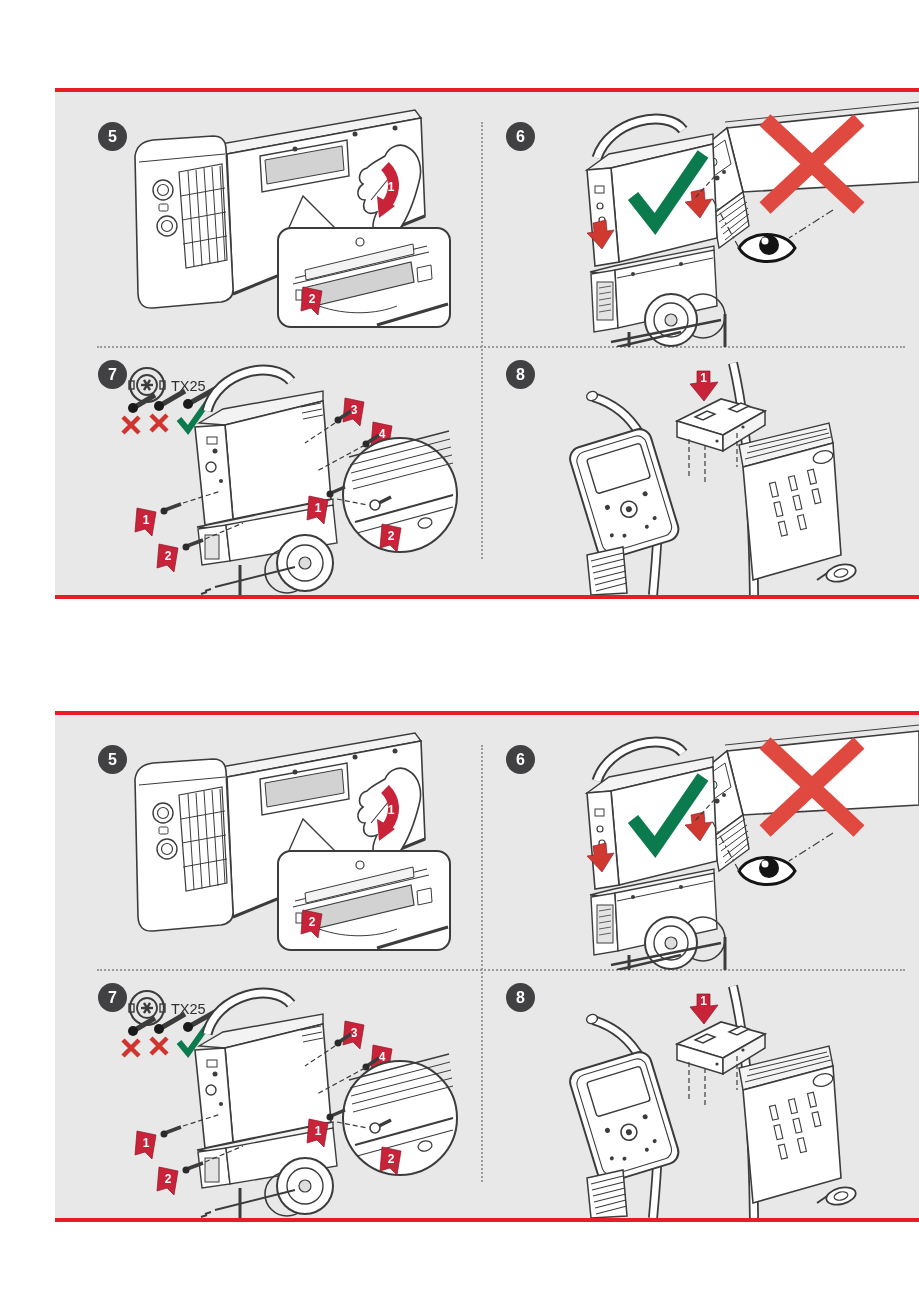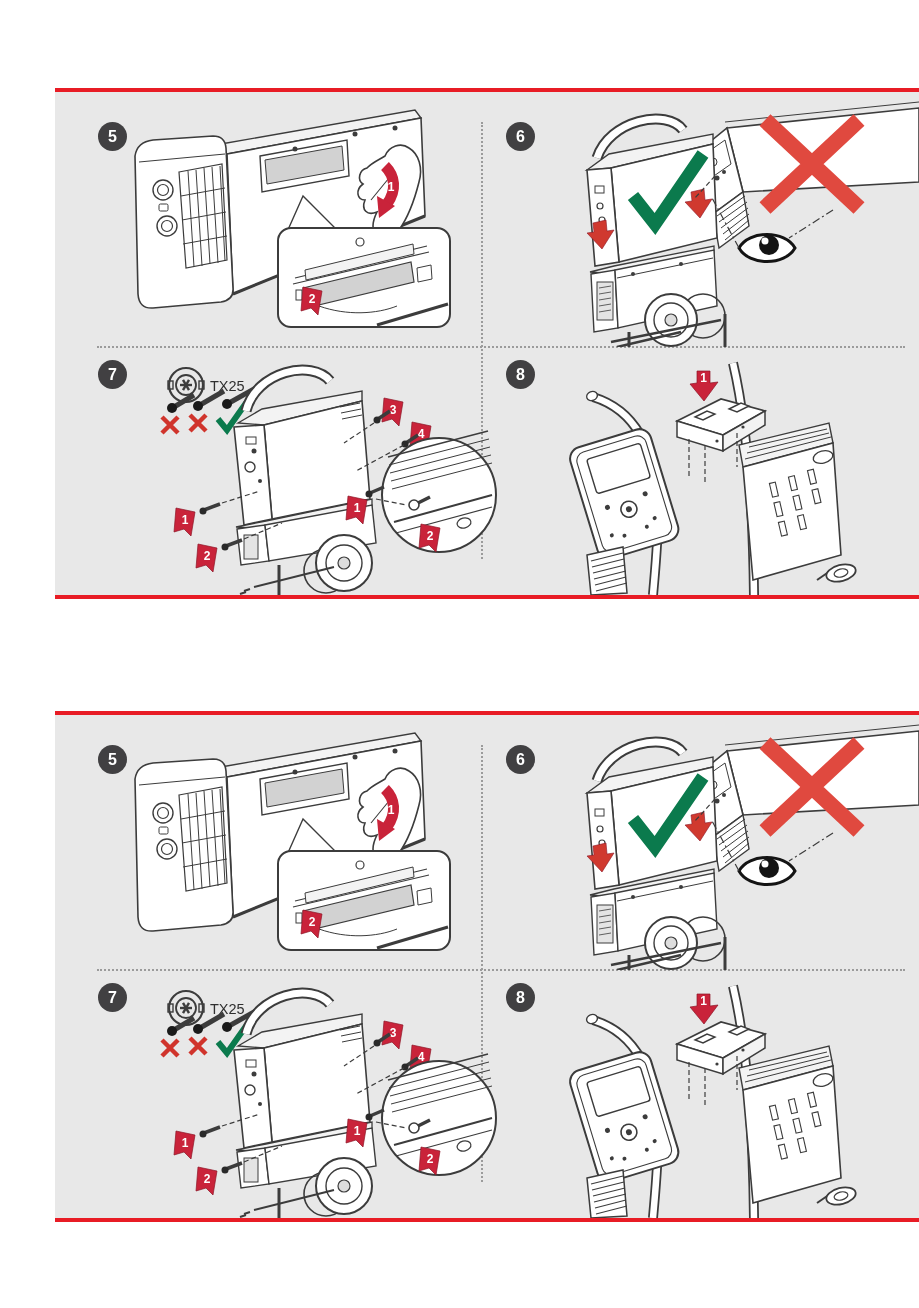--- a/index.html
+++ b/index.html
@@ -13,21 +13,21 @@
   .dot-h{position:absolute;left:42px;right:14px;top:254px;border-top:2px dotted #9b9b9b;}
   .dot-v{position:absolute;left:426px;top:30px;height:437px;border-left:2px dotted #9b9b9b;}
   .badge{position:absolute;width:29px;height:29px;border-radius:50%;background:#414042;
          color:#fff;font-weight:bold;font-size:16px;display:flex;align-items:center;
          justify-content:center;line-height:1;}
   .b5{left:43px;top:30px;} .b6{left:451px;top:30px;}
   .b7{left:43px;top:268px;} .b8{left:451px;top:268px;}
   .q{position:absolute;}
   .q5{left:0;top:0;width:426px;height:255px;}
   .q6{left:426px;top:0;width:438px;height:255px;}
-  .q7{left:0;top:255px;width:426px;height:248px;padding-left:39px;}
+  .q7{left:0;top:255px;width:426px;height:248px;}
   .q8{left:426px;top:255px;width:438px;height:248px;}
   svg{display:block;}
   svg .ln{stroke:#3c3c3c;fill:none;}
   svg .face{fill:#ffffff;stroke:#3c3c3c;}
   svg .face2{fill:#f3f3f3;stroke:#3c3c3c;}
   svg .gray{fill:#d2d2d2;stroke:#3c3c3c;}
   svg text{font-family:"Liberation Sans",sans-serif;}
   .flag path{fill:#c9233a;stroke:#8c1626;stroke-width:0.7;}
   .flag text{fill:#ffffff;font-weight:bold;font-size:12px;text-anchor:middle;}
   .darr{fill:#d0392f;stroke:#8c1626;stroke-width:0.6;}

